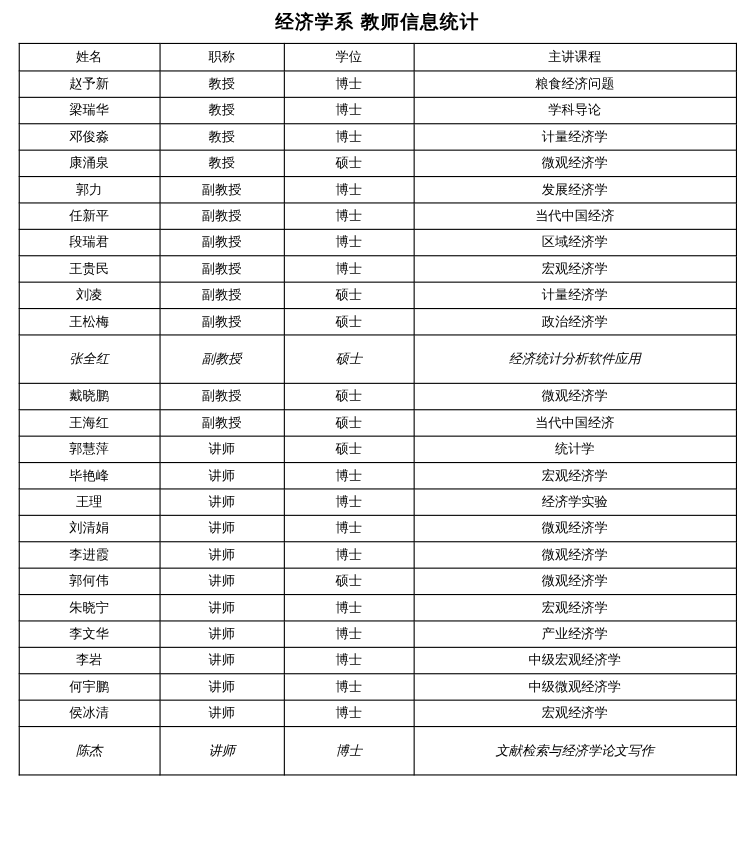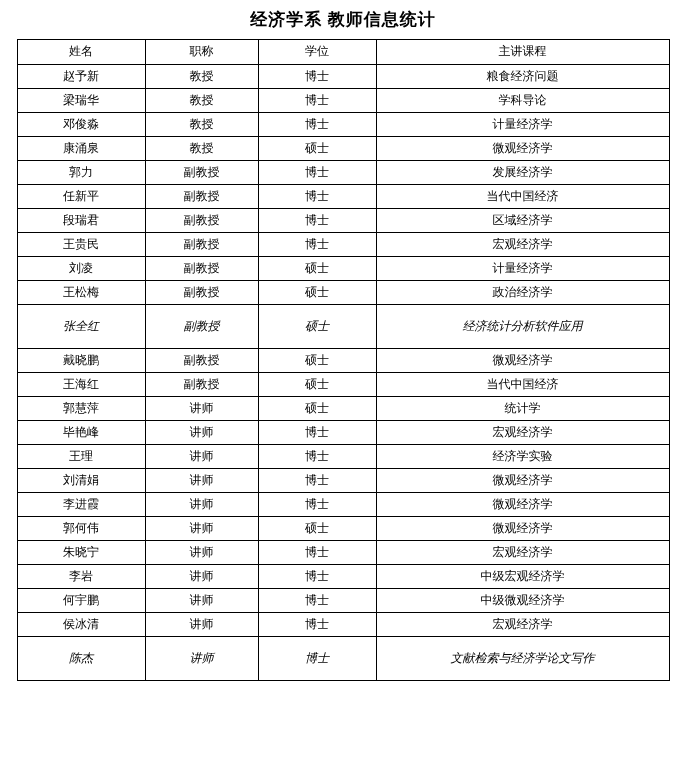--- a/index.html
+++ b/index.html
@@ -194,20 +194,26 @@
           <td>硕士</td>
           <td>微观经济学</td>
         </tr>
         <tr>
           <td>朱晓宁</td>
           <td>讲师</td>
           <td>博士</td>
           <td>宏观经济学</td>
         </tr>
         <tr>
+          <td>李文华</td>
+          <td>讲师</td>
+          <td>博士</td>
+          <td>产业经济学</td>
+        </tr>
+        <tr>
           <td>李岩</td>
           <td>讲师</td>
           <td>博士</td>
           <td>中级宏观经济学</td>
         </tr>
         <tr>
           <td>何宇鹏</td>
           <td>讲师</td>
           <td>博士</td>
           <td>中级微观经济学</td>

